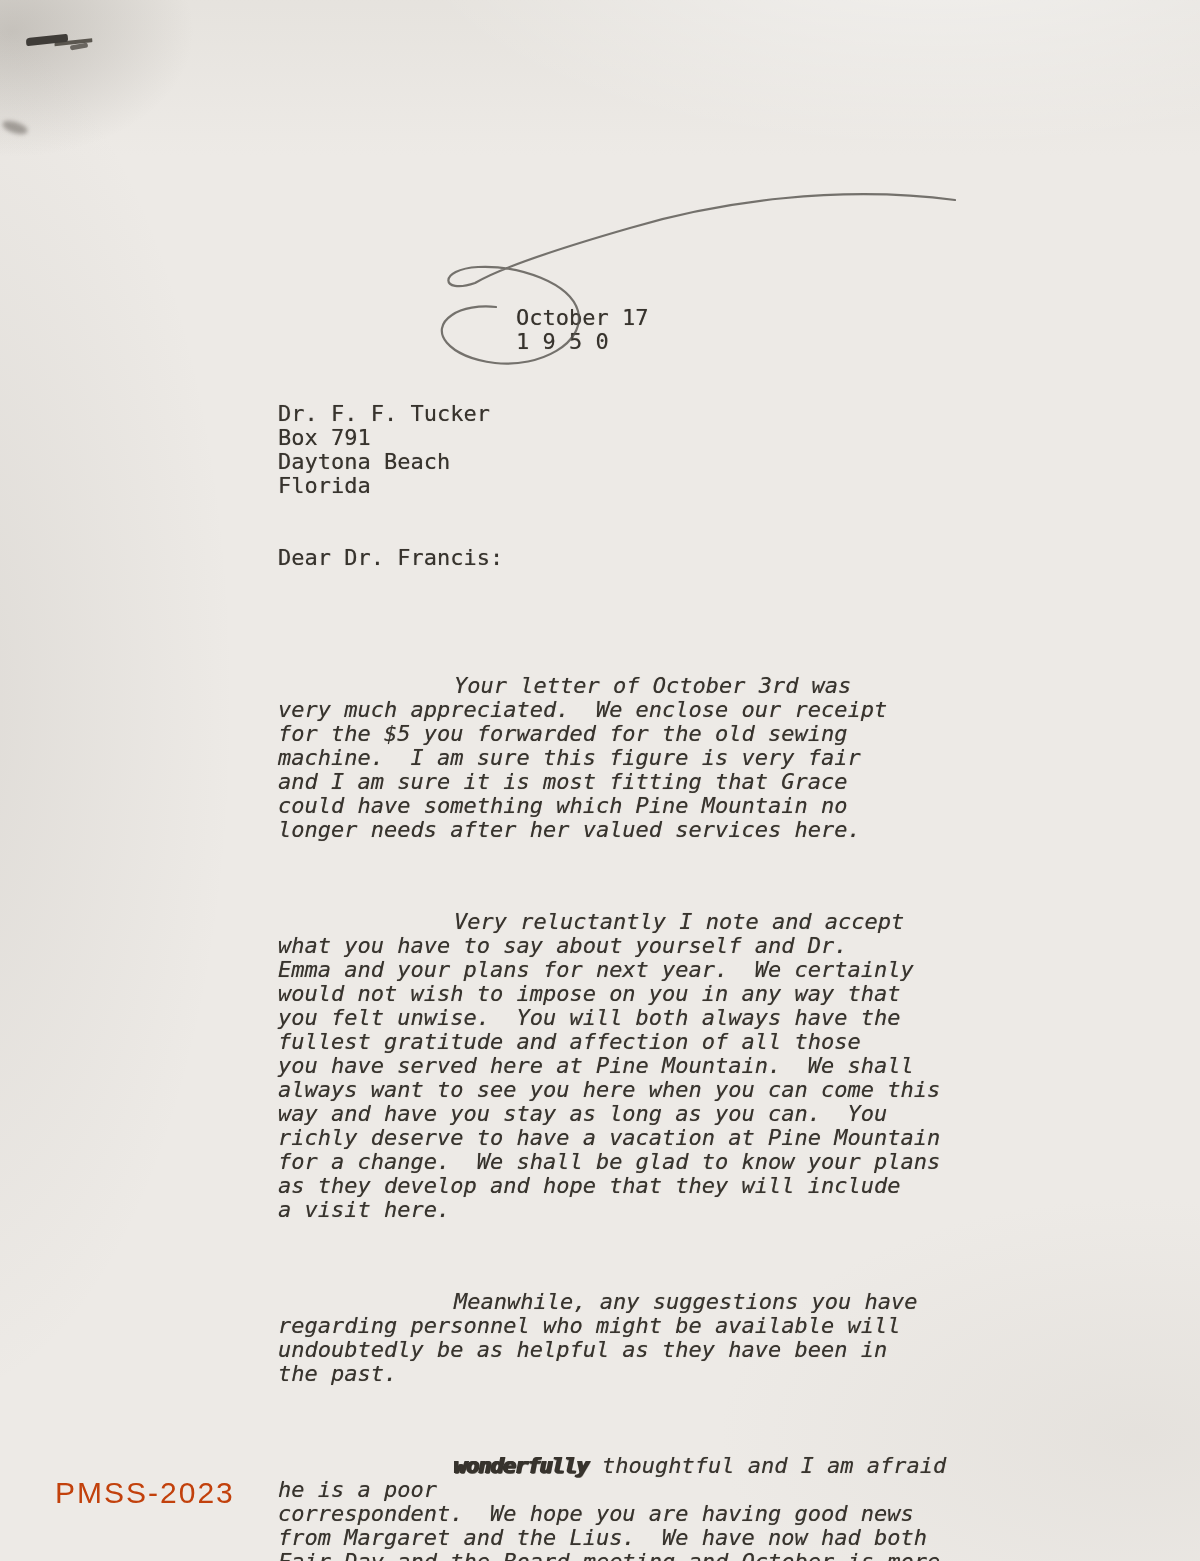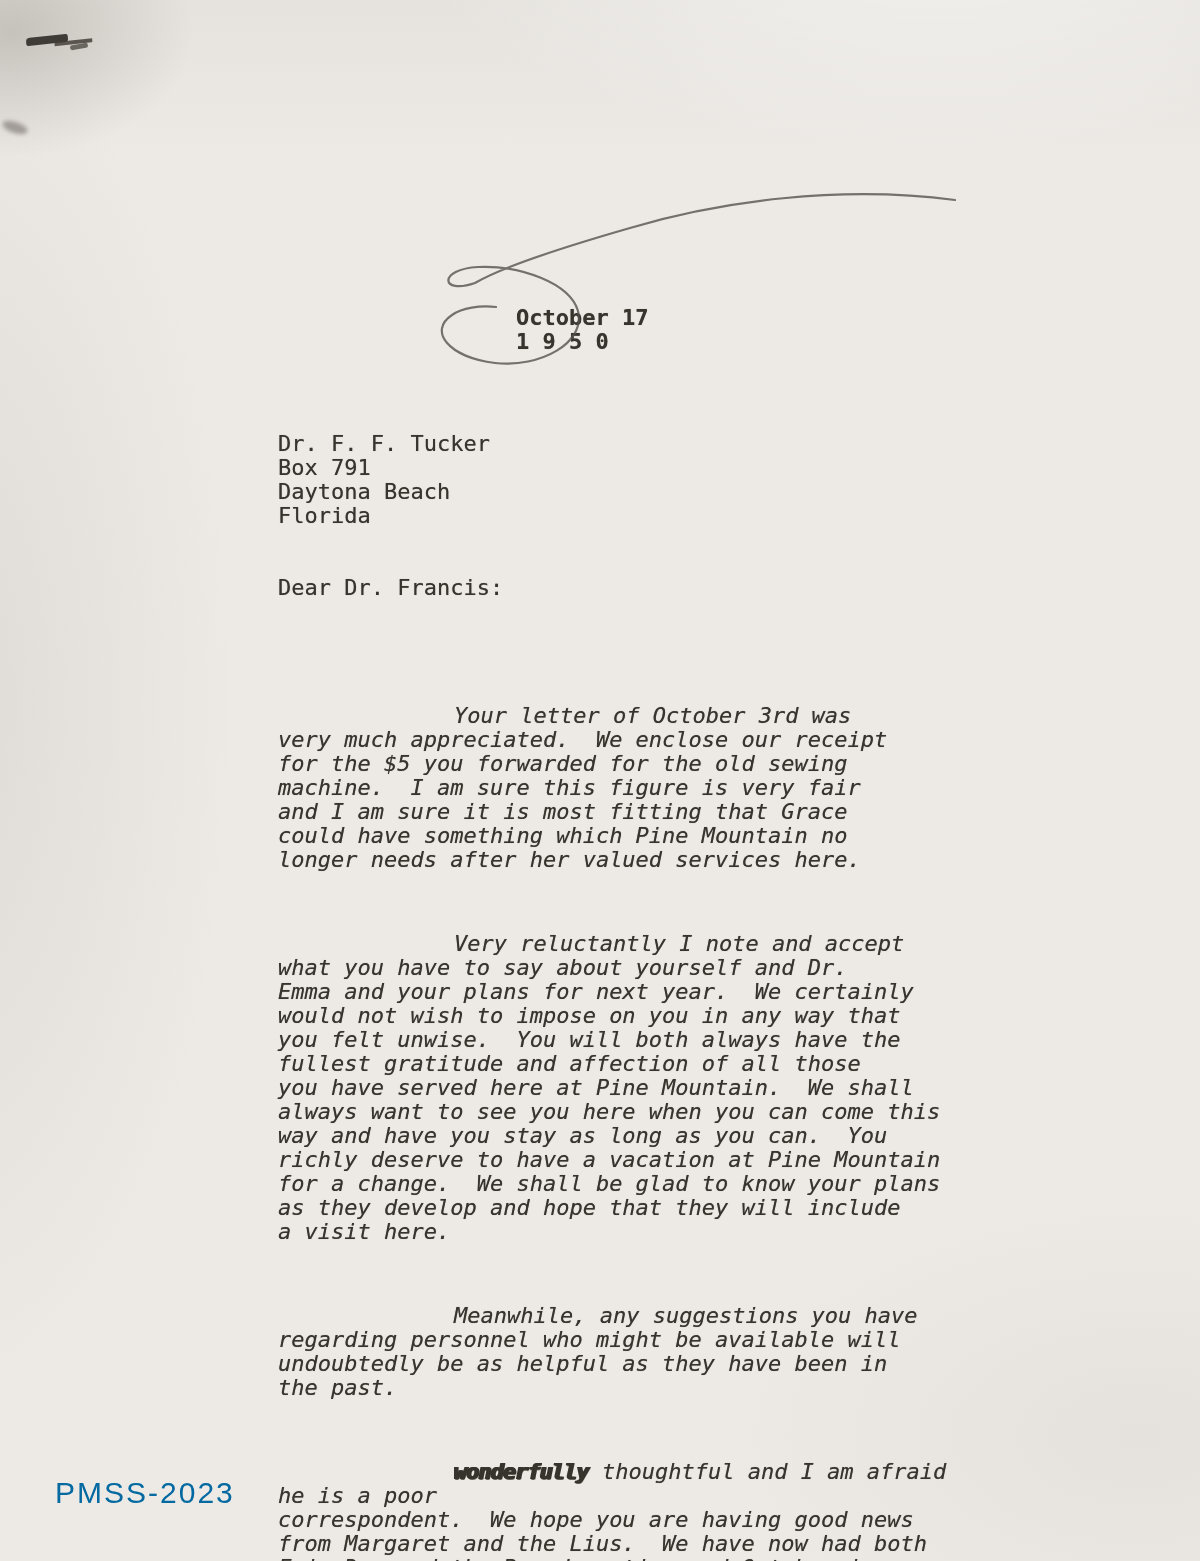--- a/index.html
+++ b/index.html
@@ -29,34 +29,34 @@
   .smudge{
     position:absolute;left:2px;top:122px;width:26px;height:11px;z-index:1;
     background:rgba(95,90,83,.5);border-radius:50%;transform:rotate(18deg);filter:blur(2px);
   }
   .letter{
     position:absolute;left:278px;top:258px;width:706px;z-index:1;
     font-size:22px;line-height:24px;color:#37332d;
     white-space:pre-wrap;
     text-shadow:0 0 .7px rgba(55,51,45,.6);
   }
-  .date{margin-left:238px;font-weight:bold;}
-  .recipient{margin-top:30px;}
+  .date{margin-left:238px;}
+  .recipient{}
   .salutation{margin-top:0;}
   p.para{margin:32px 0 0;text-indent:176px;font-style:italic;}
-  p.para + p.para{margin-top:12px;}
+  p.para + p.para{margin-top:20px;}
   .overstruck{
     font-weight:bold;letter-spacing:-1px;
     text-shadow:1px 0 currentColor,-1px 0 currentColor,0 1px rgba(40,36,30,.55),1px 1px rgba(40,36,30,.35);
   }
   .pen-mark{position:absolute;left:400px;top:183px;width:580px;height:200px;z-index:2;pointer-events:none;}
   .watermark{
     position:absolute;left:55px;top:1476px;z-index:1;
     font-family:"Liberation Sans", sans-serif;font-size:30px;letter-spacing:2px;
-    color:#0369a1;
+    color:#c2410c;
   }
 </style>
 </head>
 <body>
 
 <div class="texture"></div>
 <div class="staple-a"></div>
 <div class="staple-b"></div>
 <div class="smudge"></div>
 

